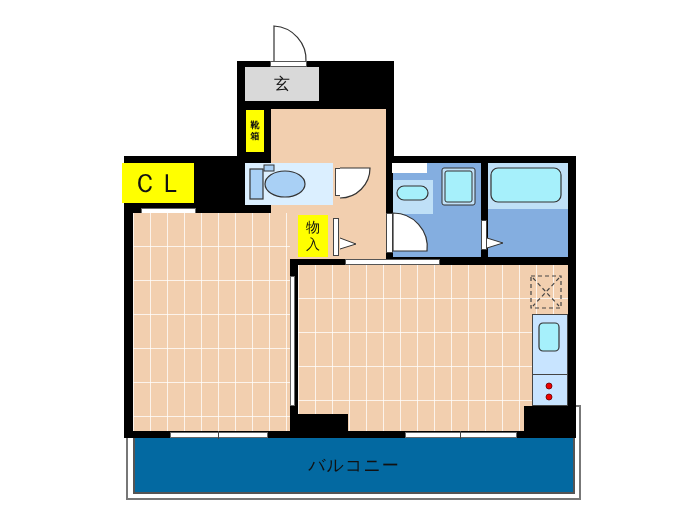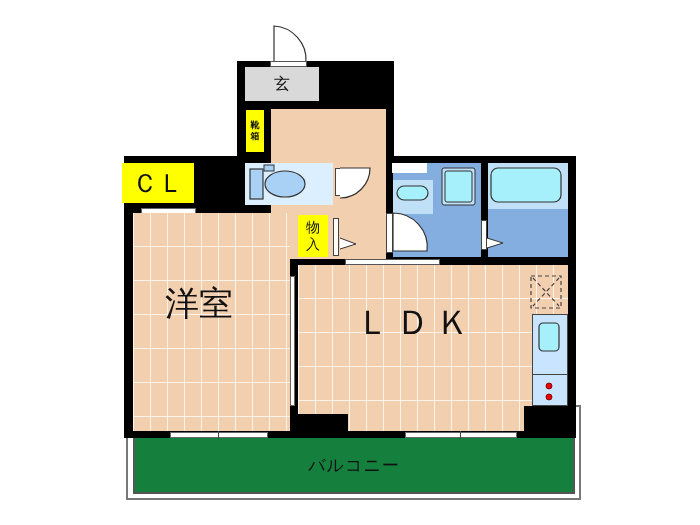--- a/index.html
+++ b/index.html
@@ -11,21 +11,21 @@
       linear-gradient(90deg, rgba(255,255,255,.75) 1px, transparent 1px),
       linear-gradient(0deg, rgba(255,255,255,.75) 1px, transparent 1px);
     background-size:17px 100%, 100% 34px;}
   .plain{background:#f2cfaf;}
   .genkan{background:#d9d9d9;}
   .yellow{background:#ffff00;}
   .toilet{background:#dbefff;}
   .bath{background:#84aee0;}
   .bathlight{background:#bfe0f7;}
   .kitchen{background:#c8e4ff;}
-  .balcony{background:#15803d;border:2px solid #555;}
+  .balcony{background:#0369a1;border:2px solid #555;}
   .label{display:flex;align-items:center;justify-content:center;color:#111;}
   .room-label{font-size:34px;line-height:38px;color:#111;white-space:pre;}
   .window{background:#fff;border:1px solid #666;}
   svg{position:absolute;overflow:visible;}
 </style>
 </head>
 <body>
 
 <div class="abs" style="left:126px;top:405px;width:455px;height:95px;border:2px solid #777;background:#fff;"></div>
 <div class="abs balcony label" style="left:133px;top:436px;width:442px;height:58px;">
@@ -101,28 +101,26 @@
 </svg>
 <div class="abs" style="left:481px;top:220px;width:6px;height:30px;background:#fff;border:1px solid #444;"></div>
 <svg style="left:487px;top:238px;width:20px;height:12px;">
   <path d="M0 0 L16 5 L0 10" fill="#fff" stroke="#333" stroke-width="1"></path>
 </svg>
 
 <div class="abs" style="left:345px;top:259px;width:95px;height:6px;background:#fff;border:1px solid #555;"></div>
 
 <div class="abs floor" style="left:133px;top:213px;width:157px;height:218px;"></div>
 <div class="abs" style="left:165px;top:284px;">
-  <div class="room-label">洋室</div>
 </div>
 
 <div class="abs floor" style="left:298px;top:265px;width:270px;height:166px;"></div>
 <div class="abs wall" style="left:293px;top:414px;width:55px;height:22px;"></div>
 <div class="abs wall" style="left:524px;top:406px;width:52px;height:30px;"></div>
 <div class="abs" style="left:356px;top:303px;">
-  <div class="room-label" style="letter-spacing:6px;">ＬＤＫ</div>
 </div>
 
 <div class="abs" style="left:290px;top:276px;width:5px;height:130px;background:#fff;border:1px solid #666;"></div>
 
 <svg style="left:530px;top:275px;width:34px;height:36px;">
   <rect x="1" y="1" width="30" height="32" fill="none" stroke="#444" stroke-width="1.2" stroke-dasharray="4,3"></rect>
   <path d="M3 3 L29 31 M29 3 L3 31" stroke="#444" stroke-width="1.2" stroke-dasharray="4,3"></path>
 </svg>
 
 <div class="abs kitchen" style="left:532px;top:314px;width:36px;height:92px;border:1px solid #444;"></div>

